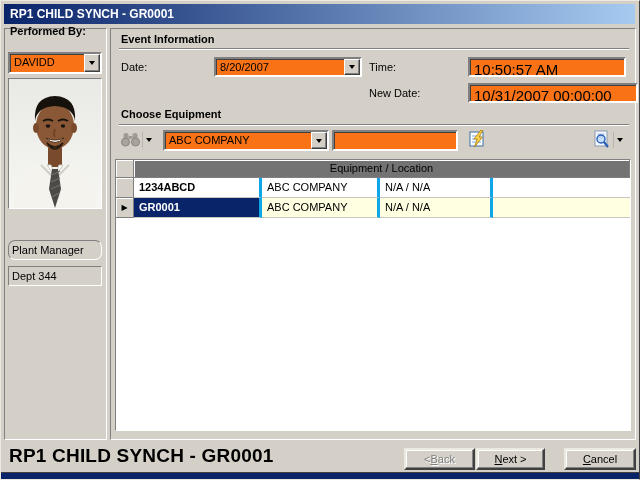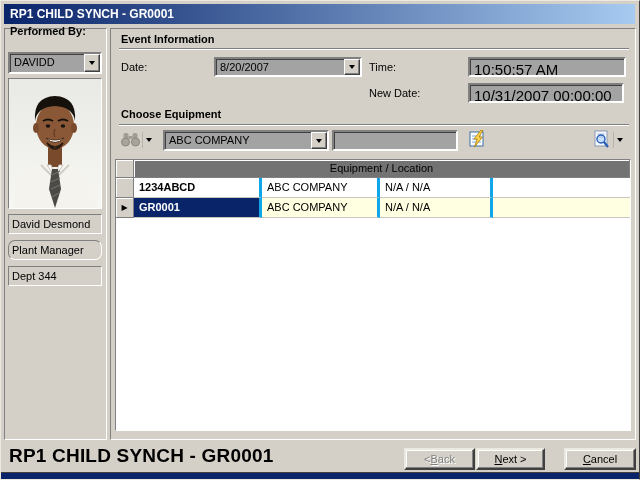--- a/index.html
+++ b/index.html
@@ -18,21 +18,21 @@
   }
   
   .panel{position:absolute; border:1px solid; border-color:#808080 #fff #fff #808080;}
   .panel-left{left:3px; top:27px; width:101px; height:410px;}
   .panel-main{left:109px; top:27px; width:524px; height:410px;}
   .lbl{position:absolute; font-size:11px; color:#000; white-space:nowrap;}
   .b{font-weight:bold;}
   .rule{position:absolute; height:0; border-top:1px solid #808080; border-bottom:1px solid #fff;}
   
   .sunken{
-    background:#a3a3a3; border:2px solid; border-color:#808080 #fff #fff #808080;
+    background:#f97316; border:2px solid; border-color:#808080 #fff #fff #808080;
     box-shadow:inset 1px 1px 0 #404040; box-sizing:border-box;
   }
   .field{position:absolute; font-size:15px; color:#000; padding:2px 0 0 4px; overflow:hidden; white-space:nowrap;}
   input.fieldi{
     position:absolute; font-family:"Liberation Sans",sans-serif; font-size:11px; color:#000;
     padding:1px 0 0 4px; margin:0; outline:none;
   }
   .combo{position:absolute;}
   .combo .val{position:absolute; left:4px; top:2px; font-size:11px; color:#000; white-space:nowrap;}
   .combo-btn{
@@ -144,40 +144,39 @@
       <path d="M38,64 Q46,72 54,64 Q50,70 46,70 Q42,70 38,64" fill="none" stroke="#241a12" stroke-width="1.5"></path>
 
       <path d="M38,86 L46,98 L42,86 Z" fill="#ffffff" stroke="#c9c7bf"></path>
       <path d="M54,86 L46,98 L50,86 Z" fill="#ffffff" stroke="#c9c7bf"></path>
 
       <path d="M43,90 L49,90 L52,110 L46,129 L40,110 Z" fill="#4b4a46"></path>
       <path d="M43,96 l8,-4 M42,103 l9,-4 M42,110 l9,-4 M43,118 l7,-4" stroke="#706e68" stroke-width="1.2"></path>
     </svg>
   </div>
 
-  <div class="infobox" style="top:213px;">David Desmond</div>
   <div class="infobox" style="top:239px;border-radius:7px;">Plant Manager</div>
   <div class="infobox" style="top:265px;">Dept 344</div>
 
   <div class="lbl b" style="left:120px; top:32px;">Event Information</div>
   <div class="rule" style="left:118px; top:47px; width:510px;"></div>
 
   <div class="lbl" style="left:120px; top:60px;">Date:</div>
   <div class="combo sunken" style="left:213px; top:56px; width:148px; height:20px;">
     <span class="val">8/20/2007</span>
     <span class="combo-btn">
         <span class="caret"></span>
       </span>
   </div>
 
   <div class="lbl" style="left:368px; top:60px;">Time:</div>
   <div class="field sunken" style="left:467px; top:56px; width:158px; height:20px;">10:50:57 AM</div>
 
   <div class="lbl" style="left:368px; top:86px;">New Date:</div>
-  <div class="field sunken" style="left:467px; top:82px; width:156px; height:20px;">10/31/2007 00:00:00</div>
+  <div class="field sunken" style="left:467px; top:82px; width:170px; height:20px;">10/31/2007 00:00:00</div>
 
   <div class="lbl b" style="left:120px; top:107px;">Choose Equipment</div>
   <div class="rule" style="left:118px; top:123px; width:510px;"></div>
 
   <span style="position:absolute; left:119px; top:131px;">
     <svg class="icon16" width="21" height="15" viewBox="0 0 21 15">
       <rect x="3.5" y="1" width="5" height="6" rx="2" fill="#a09c94"></rect>
       <rect x="12.5" y="1" width="5" height="6" rx="2" fill="#a09c94"></rect>
       <circle cx="5.5" cy="10" r="4" fill="#a8a49c" stroke="#8a867e"></circle>
       <circle cx="15.5" cy="10" r="4" fill="#a8a49c" stroke="#8a867e"></circle>

